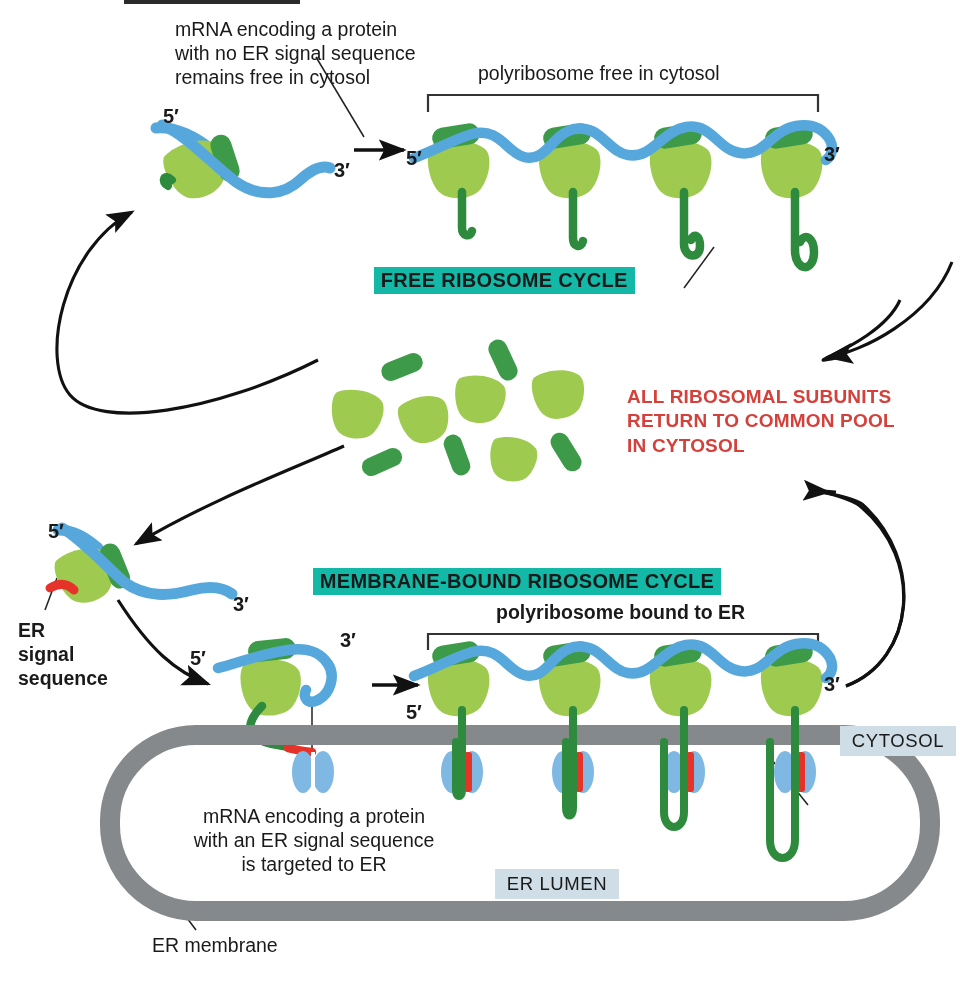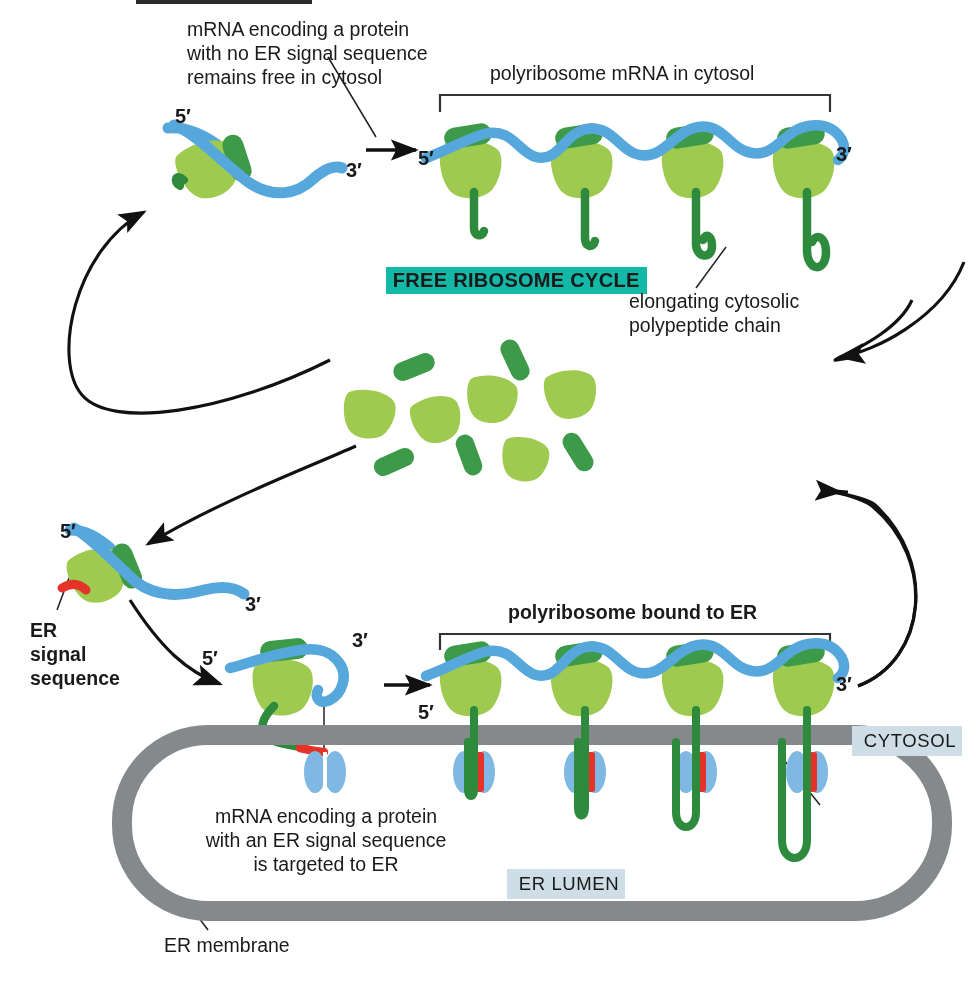--- a/index.html
+++ b/index.html
@@ -1,25 +1,25 @@
 <!DOCTYPE html>
 <html><head>
 <meta charset="utf-8">
 <style>
   html,body{margin:0;padding:0;background:#ffffff;}
   body{width:980px;height:999px;position:relative;overflow:hidden;
        font-family:"Liberation Sans","DejaVu Sans",sans-serif;color:#1a1a1a;}
-  #stage{position:absolute;left:12px;top:0;width:886px;height:999px;}
+  #stage{position:absolute;left:0;top:0;width:886px;height:999px;}
   svg.layer{position:absolute;left:0;top:0;width:980px;height:999px;overflow:visible;}
   .txt{position:absolute;white-space:pre;line-height:1.22;}
   .lbl{font-size:19.5px;}
   .lbl-c{text-align:center;}
   .hl{background:#14b8a6;padding:2px 7px 3px 7px;font-weight:bold;letter-spacing:.3px;font-size:20px;}
   .red{color:#D5403B;font-weight:bold;font-size:19px;letter-spacing:.2px;line-height:1.28;}
-  .badge{background:#CFDDE6;padding:4px 6px 5px 12px;font-size:18.5px;letter-spacing:.6px;}
+  .badge{background:#CFDDE6;padding:4px 12px 5px 12px;font-size:18.5px;letter-spacing:.6px;}
   .prime{font-size:20px;font-weight:600;}
   .topbar{position:absolute;left:124px;top:0px;width:176px;height:4px;background:#2b2b2b;}
 </style>
 </head>
 <body>
 
 <div id="stage">
 
   <div class="topbar"></div>
 
@@ -241,39 +241,43 @@
         <rect x="797" y="752" width="8" height="40" rx="3" fill="#E63329"></rect>
       </g>
       <path d="M795,710 L795,840 C795,864 770,864 770,840 L770,742" fill="none" stroke="#2E8B3E" stroke-width="8" stroke-linecap="round" stroke-linejoin="round"></path>
     </g>
   </svg>
 
   <div class="txt lbl" style="left:175px;top:18px;">mRNA encoding a protein
 with no ER signal sequence
 remains free in cytosol</div>
 
-  <div class="txt lbl" style="left:478px;top:62px;">polyribosome mRNA in cytosol</div>
+  <div class="txt lbl" style="left:478px;top:62px;">polyribosome free in cytosol</div>
 
   <div class="txt prime" style="left:163px;top:104px;">5′</div>
   <div class="txt prime" style="left:334px;top:158px;">3′</div>
 
   <div class="txt prime" style="left:406px;top:146px;">5′</div>
   <div class="txt prime" style="left:824px;top:142px;">3′</div>
 
   <div class="txt" style="left:356px;top:248px;">
     <span class="hl">FREE RIBOSOME CYCLE</span>
   </div>
 
-  <div class="txt lbl" style="left:617px;top:290px;">elongating cytosolic
-polypeptide chain</div>
-
+
+  <div class="txt red" style="left:627px;top:385px;">ALL RIBOSOMAL SUBUNITS
+RETURN TO COMMON POOL
+IN CYTOSOL</div>
 
   <div class="txt prime" style="left:48px;top:519px;">5′</div>
   <div class="txt prime" style="left:233px;top:592px;">3′</div>
 
+  <div class="txt" style="left:295px;top:549px;">
+    <span class="hl">MEMBRANE-BOUND RIBOSOME CYCLE</span>
+  </div>
 
   <div class="txt lbl" style="left:18px;top:619px;font-weight:bold;">ER
 signal
 sequence</div>
 
   <div class="txt prime" style="left:190px;top:646px;">5′</div>
   <div class="txt prime" style="left:340px;top:628px;">3′</div>
 
   <div class="txt lbl" style="left:496px;top:601px;font-weight:bold;">polyribosome bound to ER</div>
 

